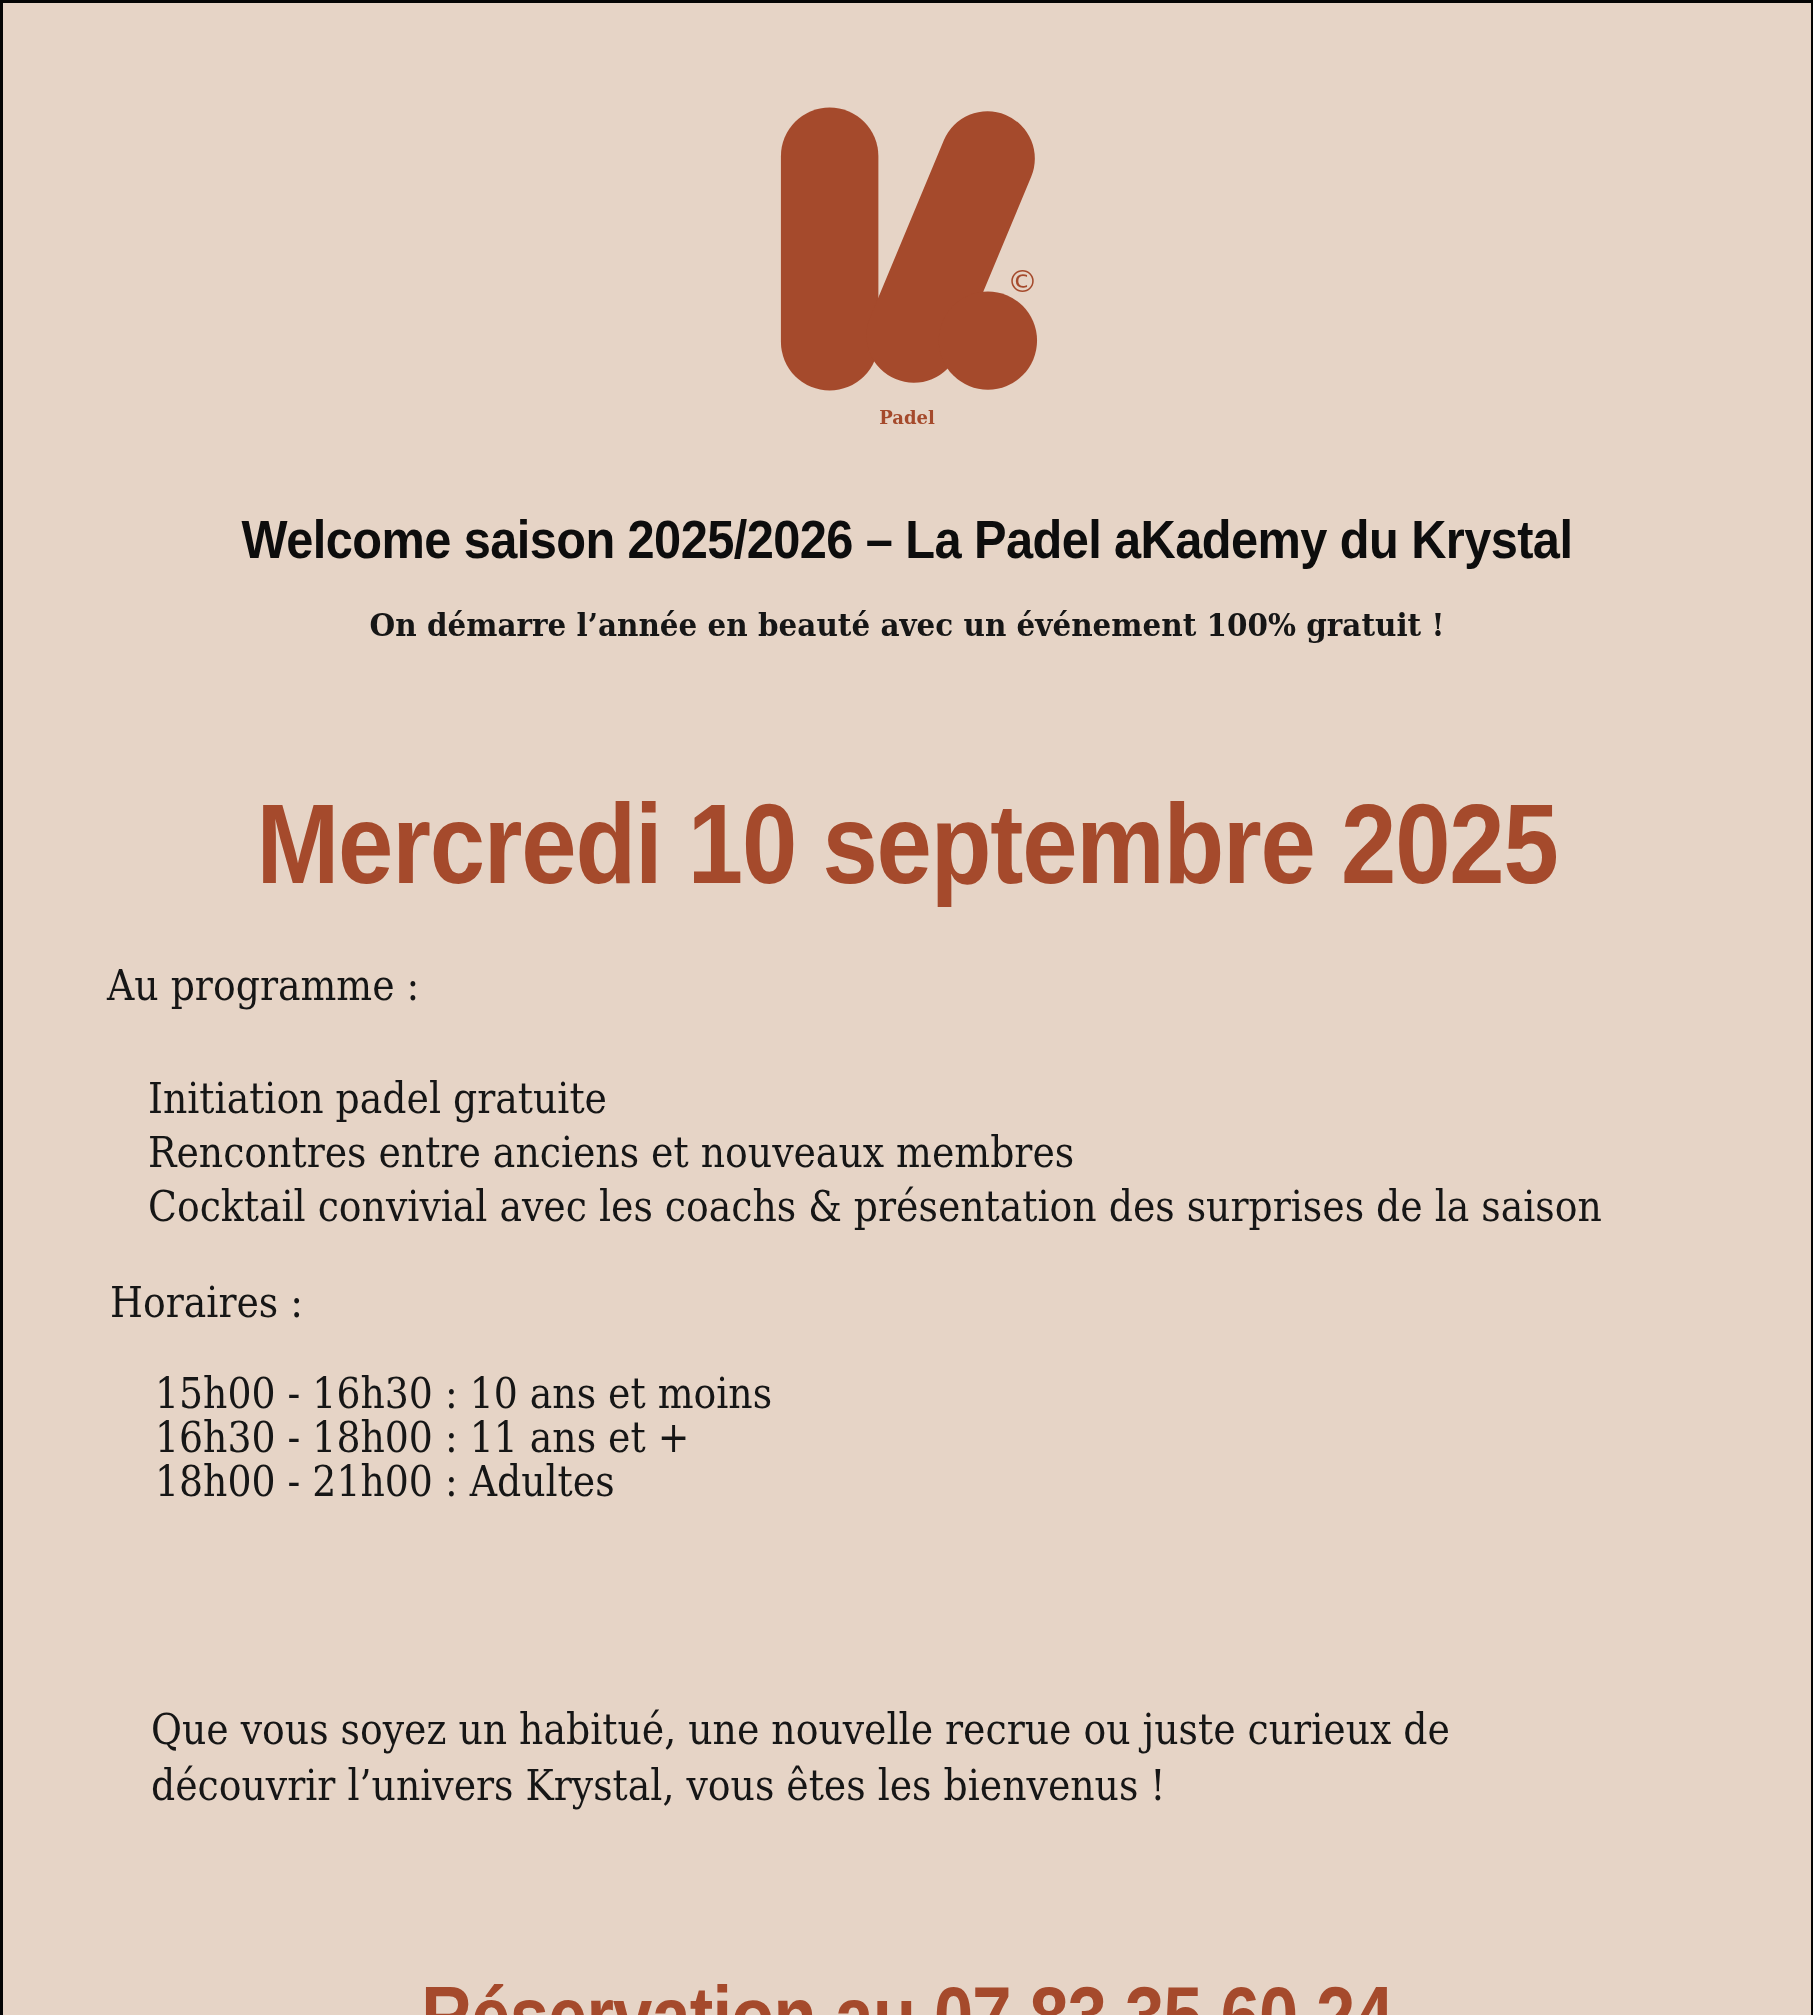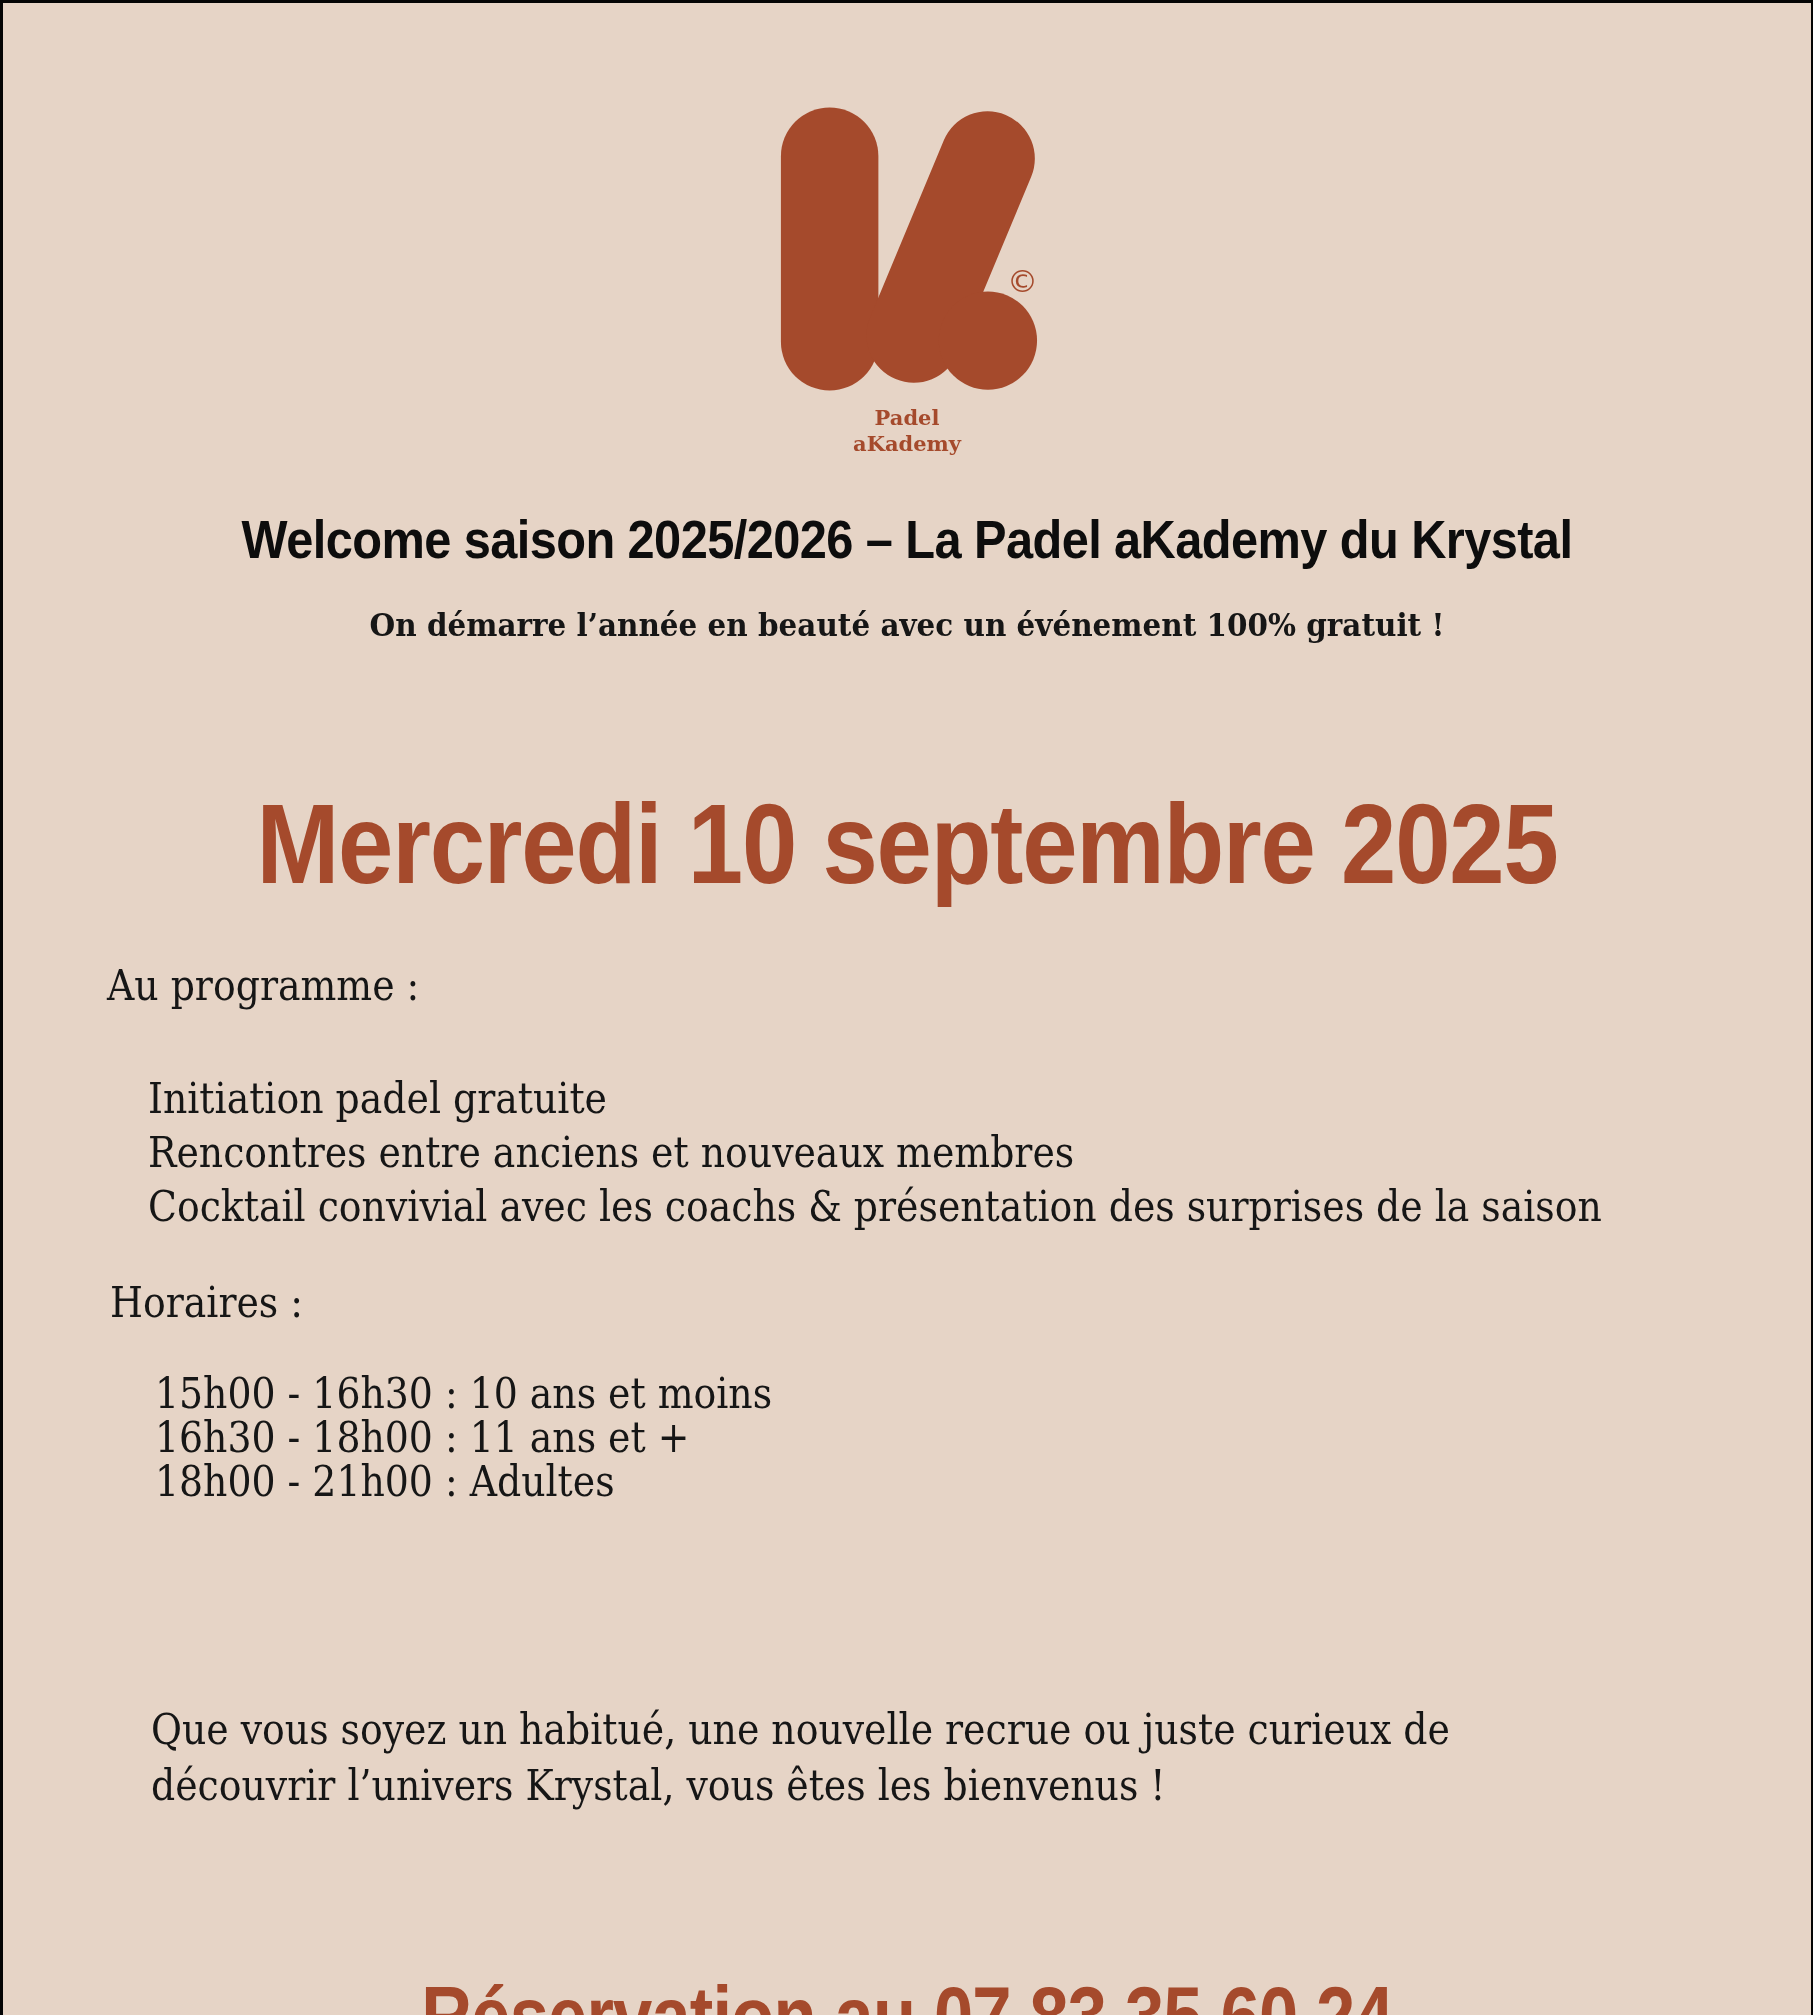--- a/index.html
+++ b/index.html
@@ -17,21 +17,21 @@
     font-weight:700;
     letter-spacing:-0.012em;
     white-space:nowrap;
   }
   .serif { font-family:"DejaVu Serif", serif; }
   .center { left:0; width:100%; text-align:center; }
   .rust { color:#a54a2c; }
   .ink  { color:#161616; }
 
   .brand-text {
-    top:402px; font-size:21px; line-height:26px; font-weight:700;
+    top:402px; font-size:18px; line-height:26px; font-weight:700;
   }
   .title {
     top:507px; font-size:53px; line-height:59px;
     transform:scaleX(0.92); transform-origin:50% 0;
     color:#0d0d0d;
   }
   .subtitle {
     top:604px; font-size:31px; line-height:36px; font-weight:700;
     transform:scaleX(0.95); transform-origin:50% 0;
     white-space:nowrap;
@@ -65,21 +65,20 @@
       <line x1="128" y1="132" x2="128" y2="593" stroke-width="242" stroke-linecap="round"></line>
       <line x1="520" y1="138" x2="337" y2="577" stroke-width="235" stroke-linecap="round"></line>
       <circle cx="521" cy="590" r="122" stroke="none"></circle>
     </g>
   </svg>
 
   <div class="abs copyright rust">©</div>
 
   <div class="abs center brand-text serif rust">
     <div>Padel</div>
-    <div>aKademy</div>
   </div>
 
   <div class="abs center title sans">Welcome saison 2025/2026 – La Padel aKademy du Krystal</div>
 
   <div class="abs center subtitle serif ink">On démarre l’année en beauté avec un événement 100% gratuit !</div>
 
   <div class="abs center date-heading sans rust">Mercredi 10 septembre 2025</div>
 
   <div class="abs body-txt serif ink program-heading">Au programme :</div>
 

